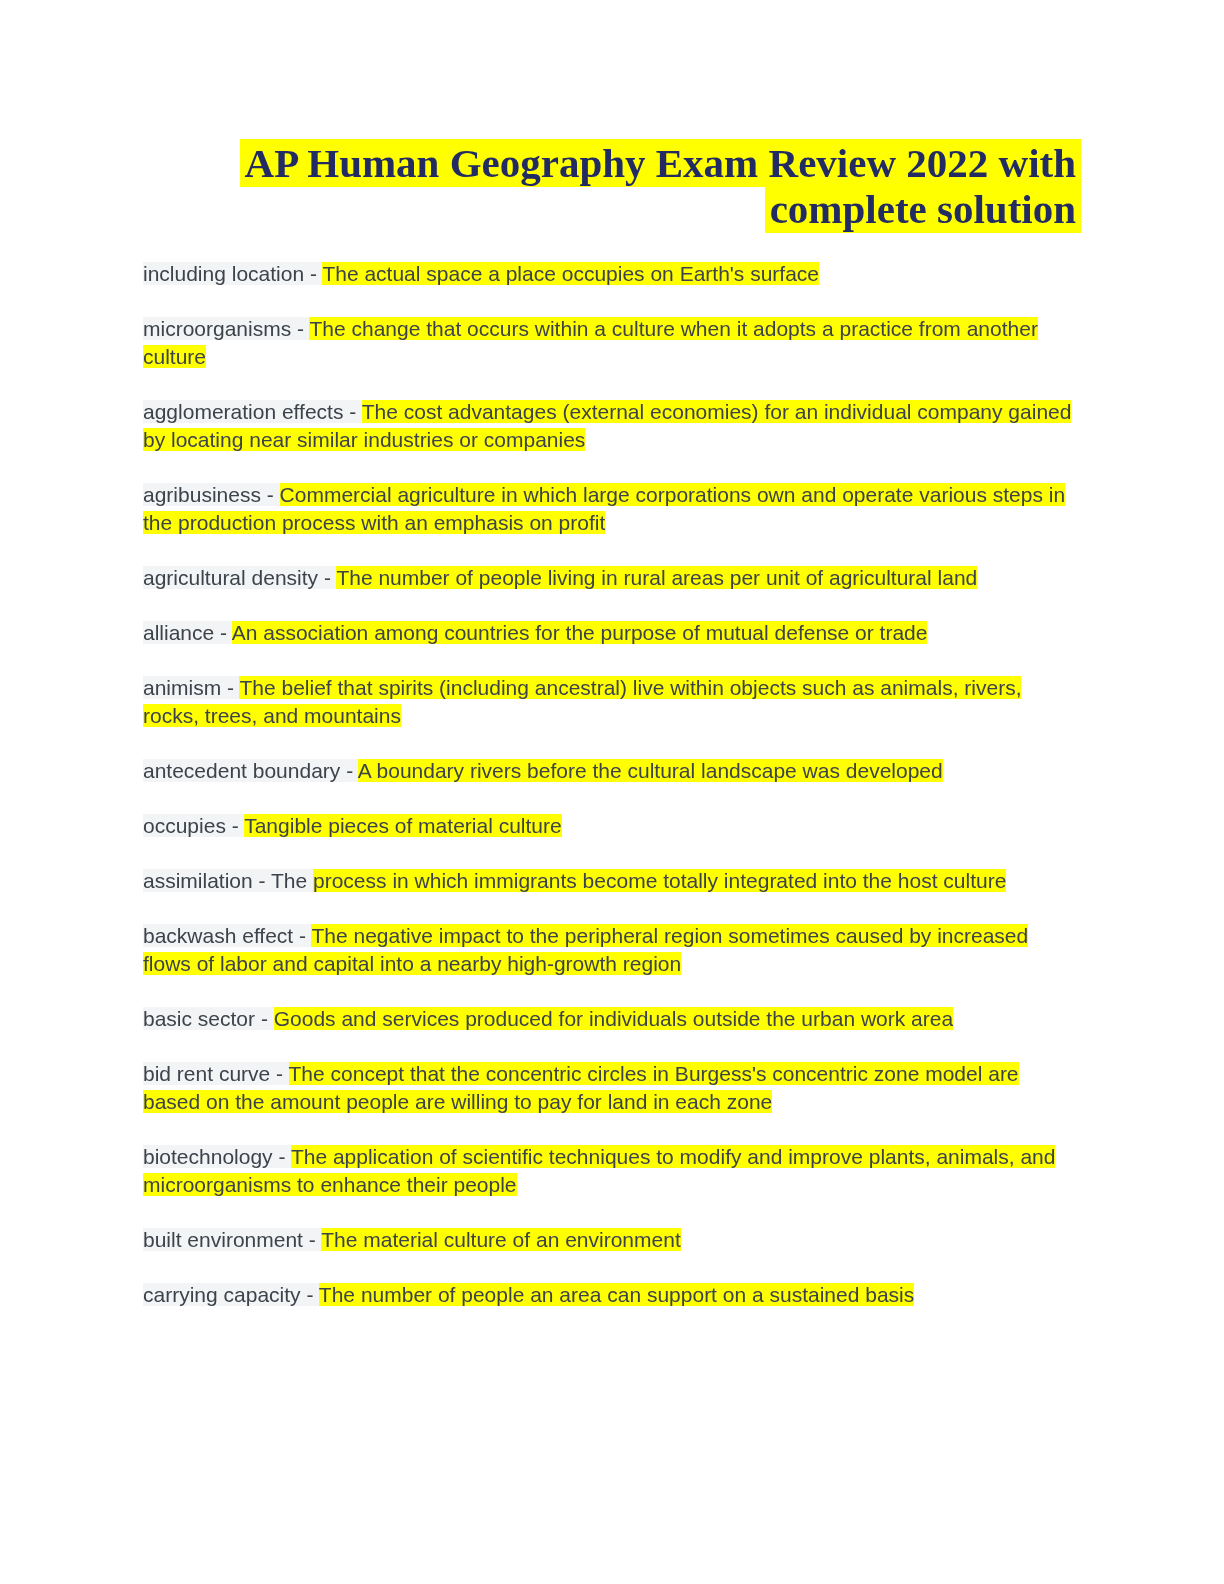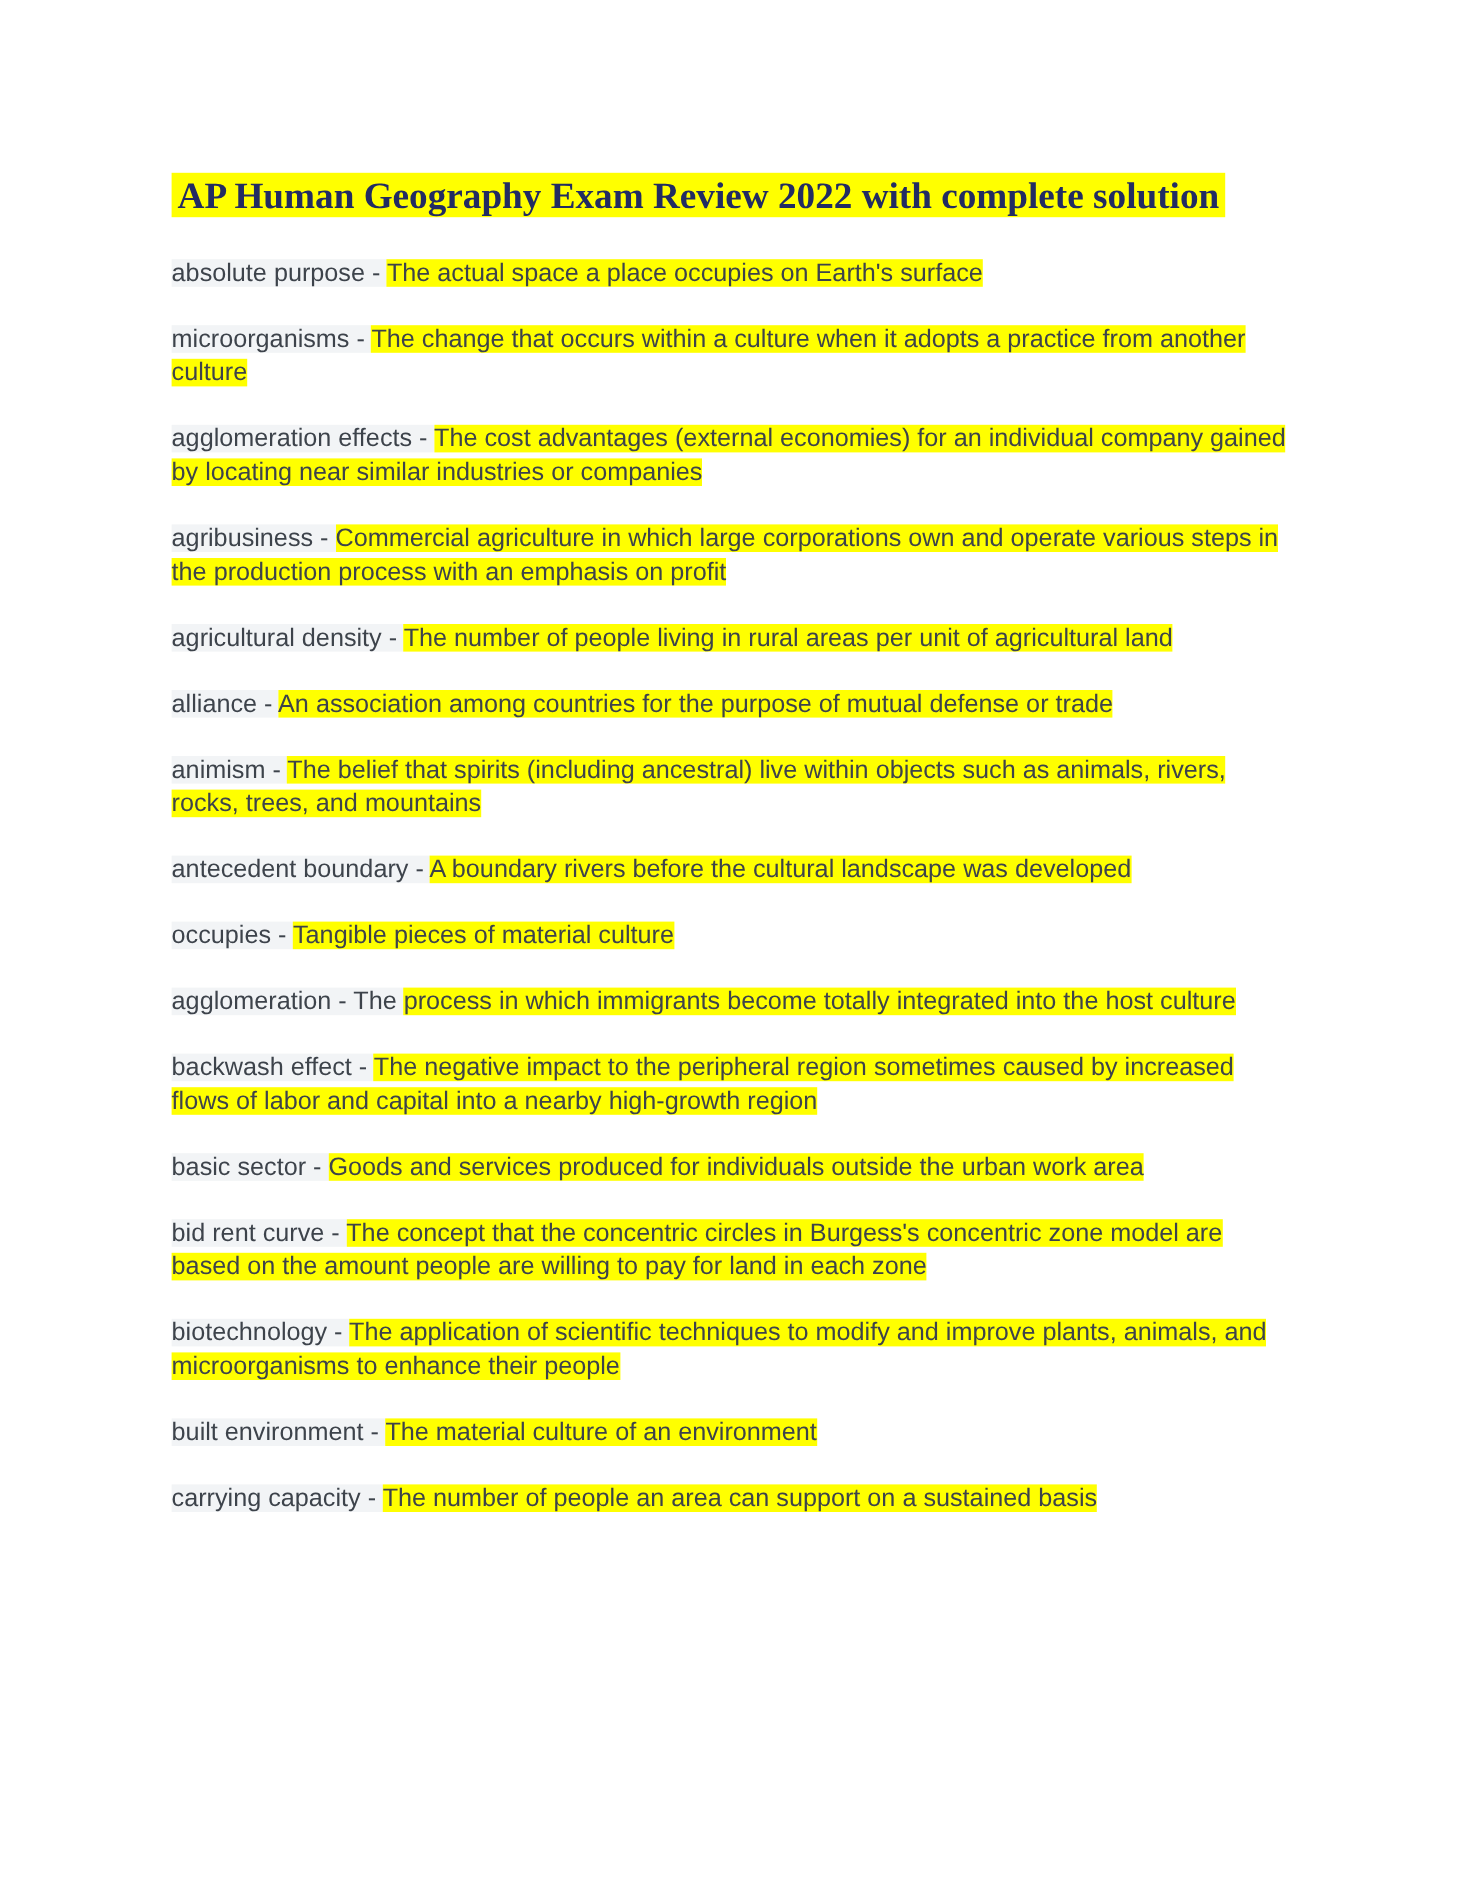--- a/index.html
+++ b/index.html
@@ -16,23 +16,23 @@
   }
   .page {
     box-sizing: border-box;
     width: 1224px;
     height: 1584px;
     padding: 140px 143px 0 143px;
   }
   .title {
     font-family: "Liberation Serif", serif;
     font-weight: bold;
-    font-size: 31px;
+    font-size: 41px;
     line-height: 46px;
-    text-align: left;
+    text-align: right;
     color: var(--title-text, #222c62);
     margin: 0 0 28px 0;
   }
   .title-hl {
     background: var(--hl-yellow, #ffff00);
     padding: 1px 5px;
     -webkit-box-decoration-break: clone;
     box-decoration-break: clone;
   }
   .entries {
@@ -55,30 +55,30 @@
     box-decoration-break: clone;
     margin-top: 19px;
   }
 </style>
 </head>
 <body style="--hl-yellow: #ffff00; --term-bg: #f2f4f6; --title-text: #222c62; --body-text: #3d434b; --page-bg: #ffffff;">
 
 <div class="page">
   <h1 class="title"><span class="title-hl">AP Human Geography Exam Review 2022 with complete solution</span></h1>
   <div class="entries" id="entries">
-      <p class="entry"><span class="term">absolute purpose - </span><span class="def">The actual space a place occupies on Earth's surface</span></p>
+      <p class="entry"><span class="term">including location - </span><span class="def">The actual space a place occupies on Earth's surface</span></p>
       <p class="entry"><span class="term">microorganisms - </span><span class="def">The change that occurs within a culture when it adopts a practice from another culture</span></p>
       <p class="entry"><span class="term">agglomeration effects - </span><span class="def">The cost advantages (external economies) for an individual company gained by locating near similar industries or companies</span></p>
       <p class="entry"><span class="term">agribusiness - </span><span class="def">Commercial agriculture in which large corporations own and operate various steps in the production process with an emphasis on profit</span></p>
       <p class="entry"><span class="term">agricultural density - </span><span class="def">The number of people living in rural areas per unit of agricultural land</span></p>
       <p class="entry"><span class="term">alliance - </span><span class="def">An association among countries for the purpose of mutual defense or trade</span></p>
       <p class="entry"><span class="term">animism - </span><span class="def">The belief that spirits (including ancestral) live within objects such as animals, rivers, rocks, trees, and mountains</span></p>
       <p class="entry"><span class="term">antecedent boundary - </span><span class="def">A boundary rivers before the cultural landscape was developed</span></p>
       <p class="entry"><span class="term">occupies - </span><span class="def">Tangible pieces of material culture</span></p>
-      <p class="entry"><span class="term">agglomeration - The </span><span class="def">process in which immigrants become totally integrated into the host culture</span></p>
+      <p class="entry"><span class="term">assimilation - The </span><span class="def">process in which immigrants become totally integrated into the host culture</span></p>
       <p class="entry"><span class="term">backwash effect - </span><span class="def">The negative impact to the peripheral region sometimes caused by increased flows of labor and capital into a nearby high-growth region</span></p>
       <p class="entry"><span class="term">basic sector - </span><span class="def">Goods and services produced for individuals outside the urban work area</span></p>
       <p class="entry"><span class="term">bid rent curve - </span><span class="def">The concept that the concentric circles in Burgess's concentric zone model are based on the amount people are willing to pay for land in each zone</span></p>
       <p class="entry"><span class="term">biotechnology - </span><span class="def">The application of scientific techniques to modify and improve plants, animals, and microorganisms to enhance their people</span></p>
       <p class="entry"><span class="term">built environment - </span><span class="def">The material culture of an environment</span></p>
       <p class="entry"><span class="term">carrying capacity - </span><span class="def">The number of people an area can support on a sustained basis</span></p>
     </div>
 </div>
 
 </body></html>

